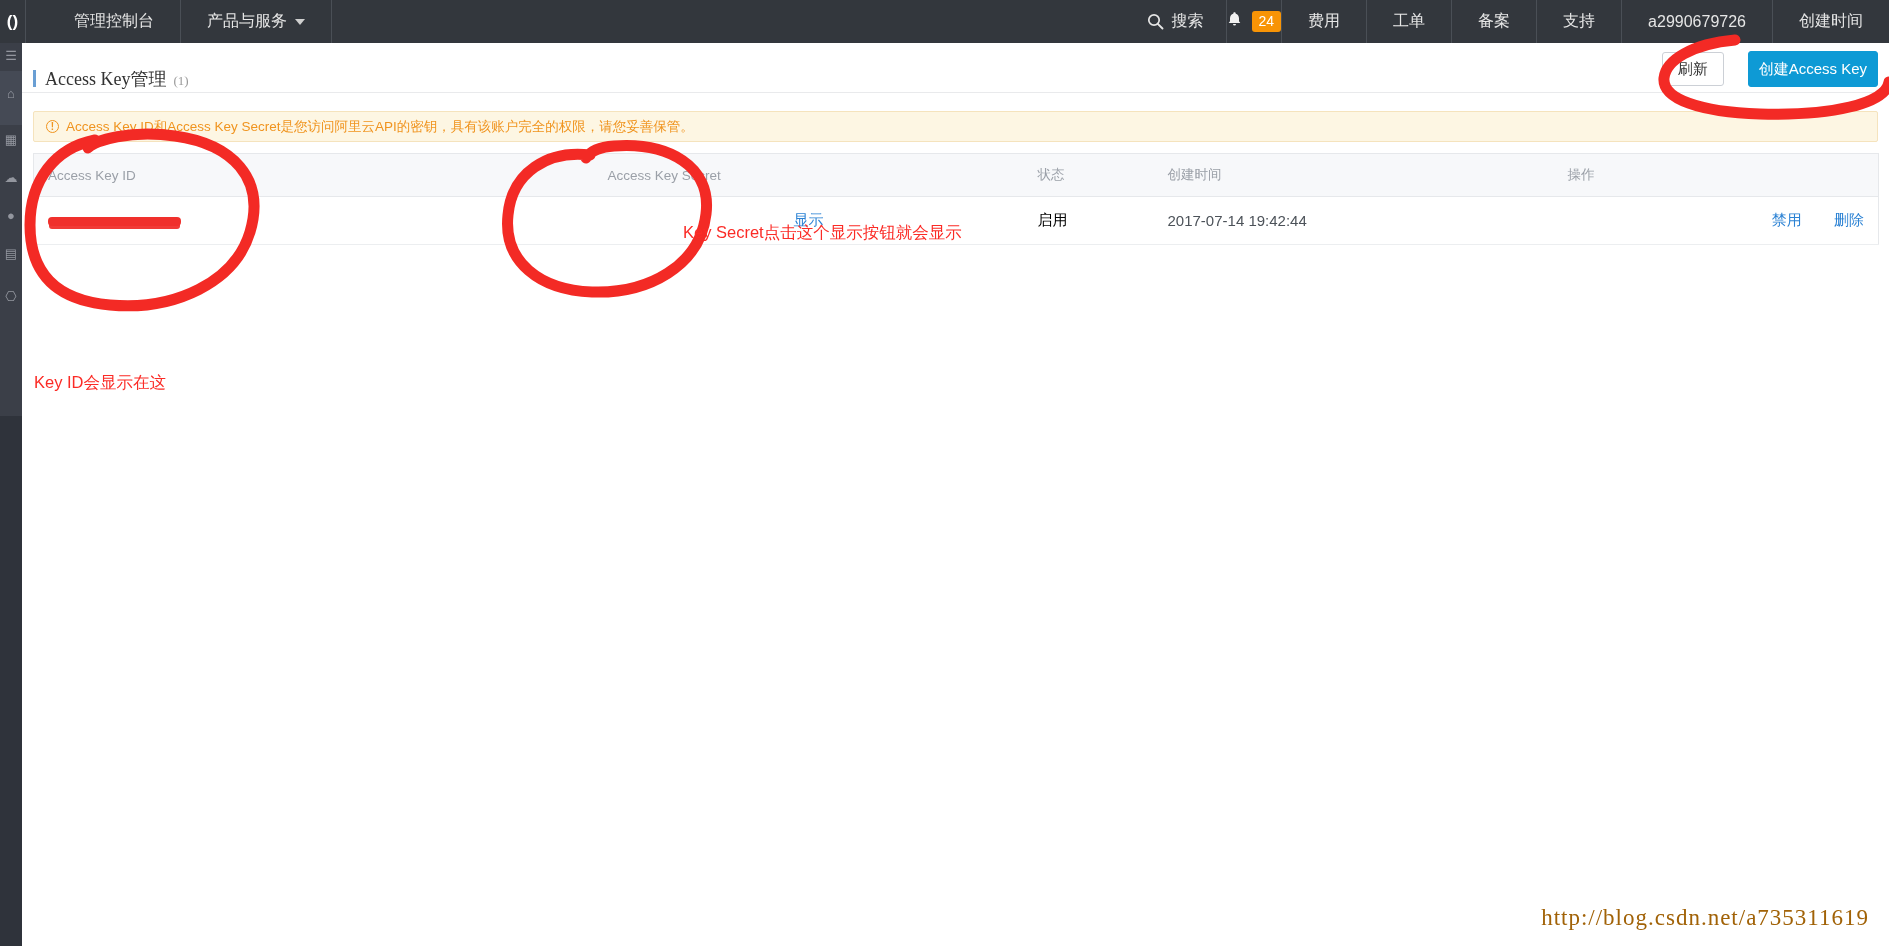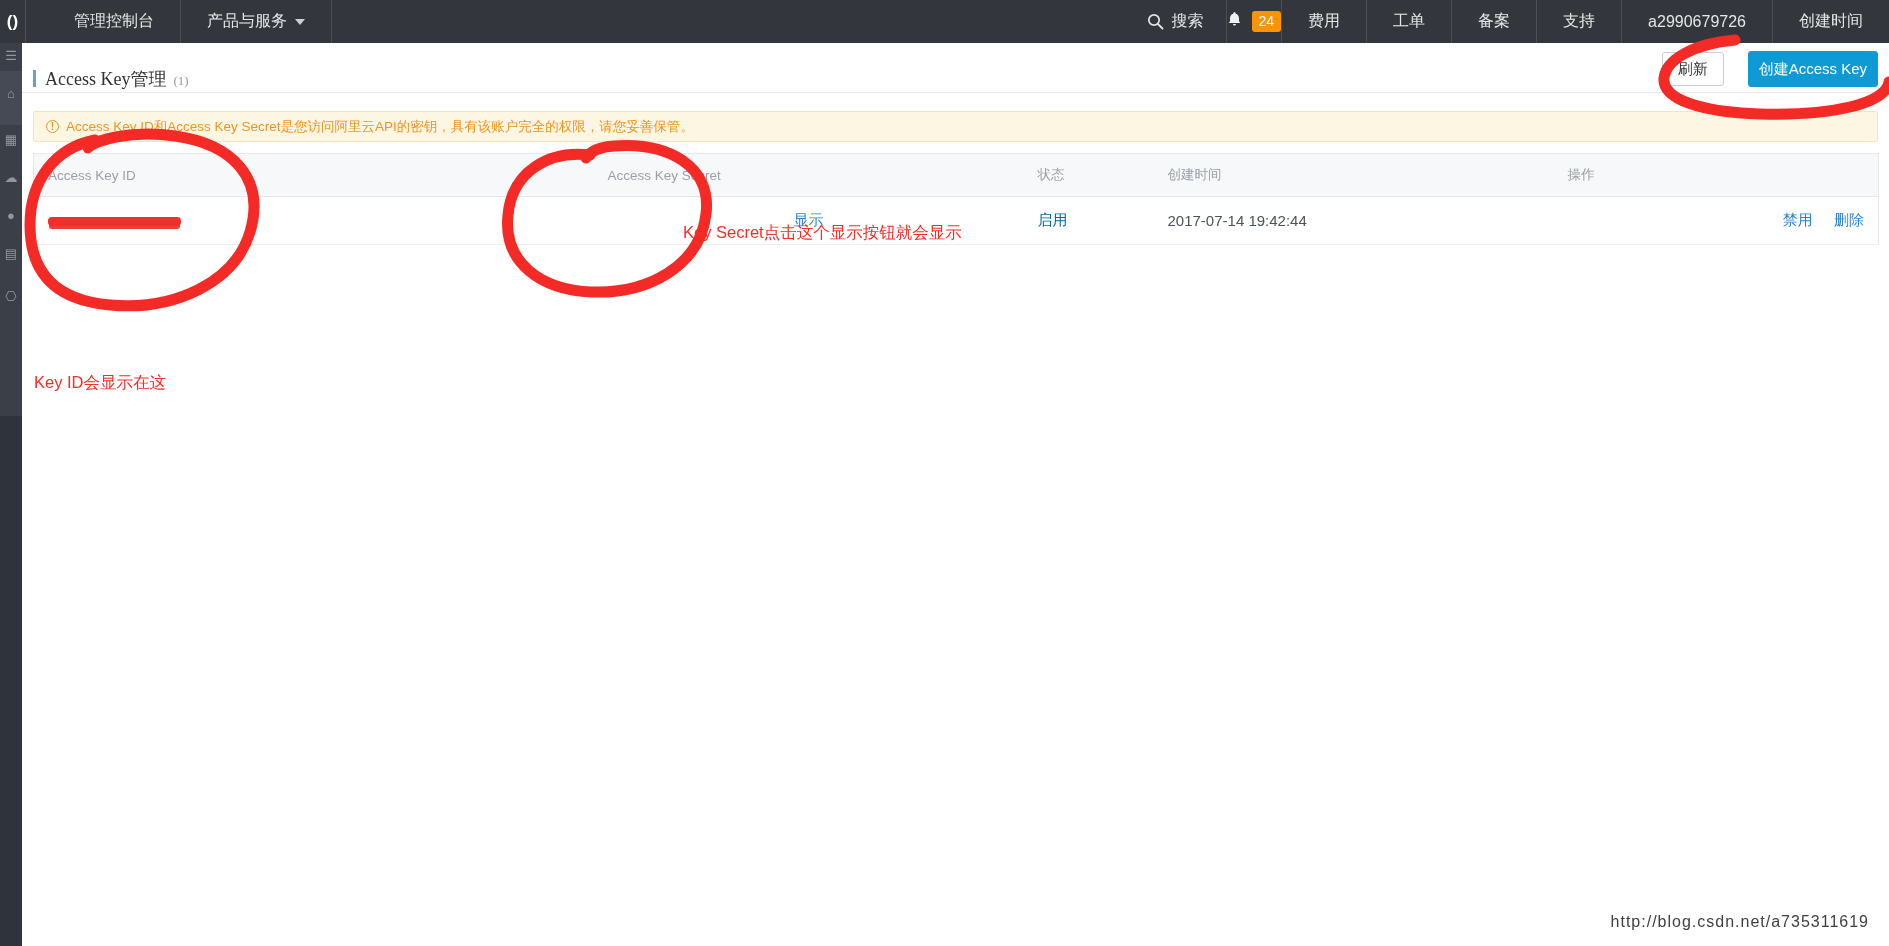--- a/index.html
+++ b/index.html
@@ -112,44 +112,44 @@
     font-size: 15px; color: #4c5259; padding: 14px; background: #fff;
     border-bottom: 1px solid #eceef0;
   }
   .c-id    { width: 560px; }
   .c-secret{ width: 430px; text-align: center; }
   .c-state { width: 130px; }
   .c-time  { width: 400px; }
   .c-act   { width: 325px; text-align: right; }
   .c-secret.cellv { text-align: center; }
   .link { color: #2b82d4; text-decoration: none; cursor: pointer; }
-  .state-on { color: #0369a1; }
-  .act-link { color: #2b82d4; cursor: pointer; margin-left: 17px; }
+  .state-on { color: #000000; }
+  .act-link { color: #2b82d4; cursor: pointer; margin-left: 28px; }
   .redacted {
     display: inline-block; width: 133px; height: 9px;
     background: #f0302c; border-radius: 4px;
     box-shadow: 0 4px 0 -1px rgba(240,48,44,.95);
   }
 
   
   .ann-layer {
     position: absolute; left: 0; top: 0; width: 1889px; height: 946px;
     pointer-events: none; z-index: 40;
   }
   .ann-text {
     position: absolute; color: #fb2b26; font-size: 16.5px; white-space: nowrap;
   }
   .ann-text.t-secret { left: 683px; top: 222px; }
   .ann-text.t-keyid  { left: 34px;  top: 372px; }
 
   
   .watermark {
     position: absolute; right: 20px; bottom: 15px;
-    color: #404040; font-family: Liberation Sans, sans-serif;
-    font-size: 16px; letter-spacing: 1px; z-index: 10;
+    color: #a16207; font-family: Liberation Serif, serif;
+    font-size: 23px; letter-spacing: 1px; z-index: 10;
   }
 </style>
 </head>
 <body>
 
 <div id="root">
 
   <div class="topnav">
     <div class="nav-logo">()</div>
     <div class="nav-left-gap"></div>

